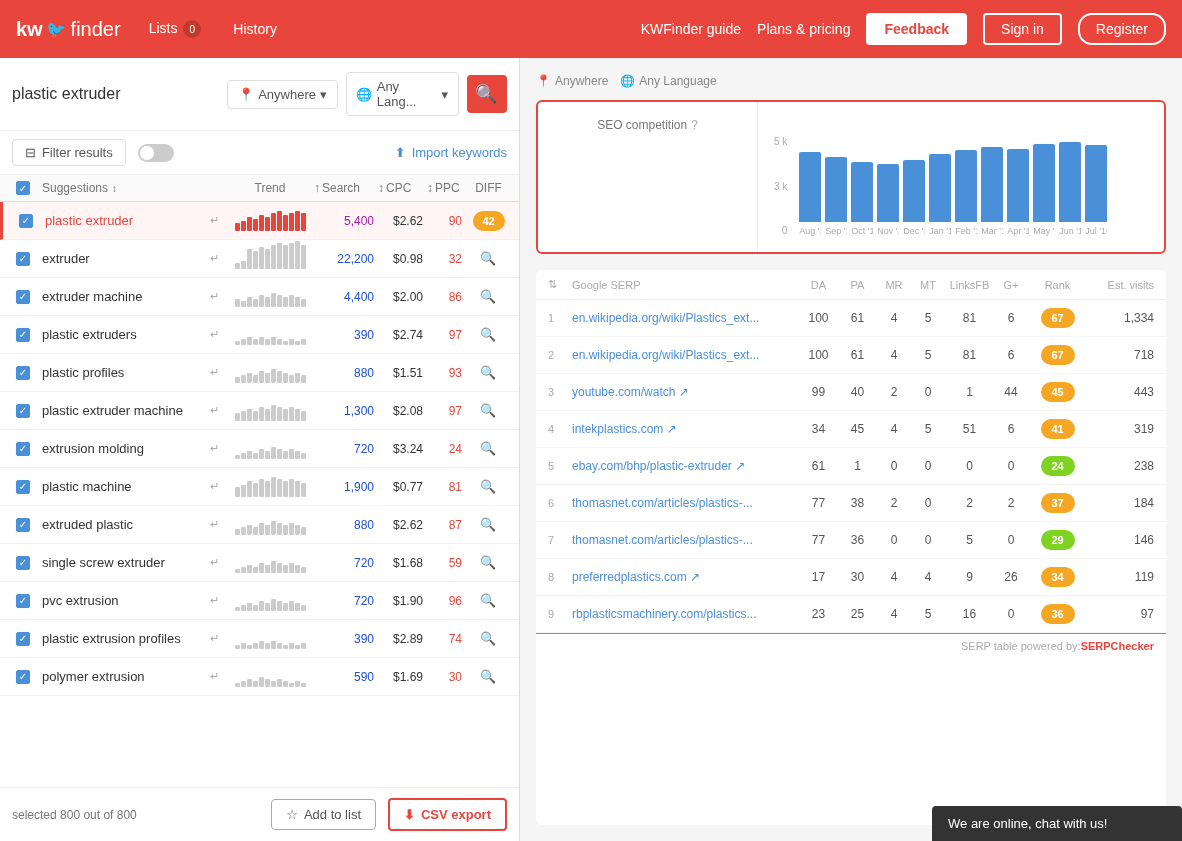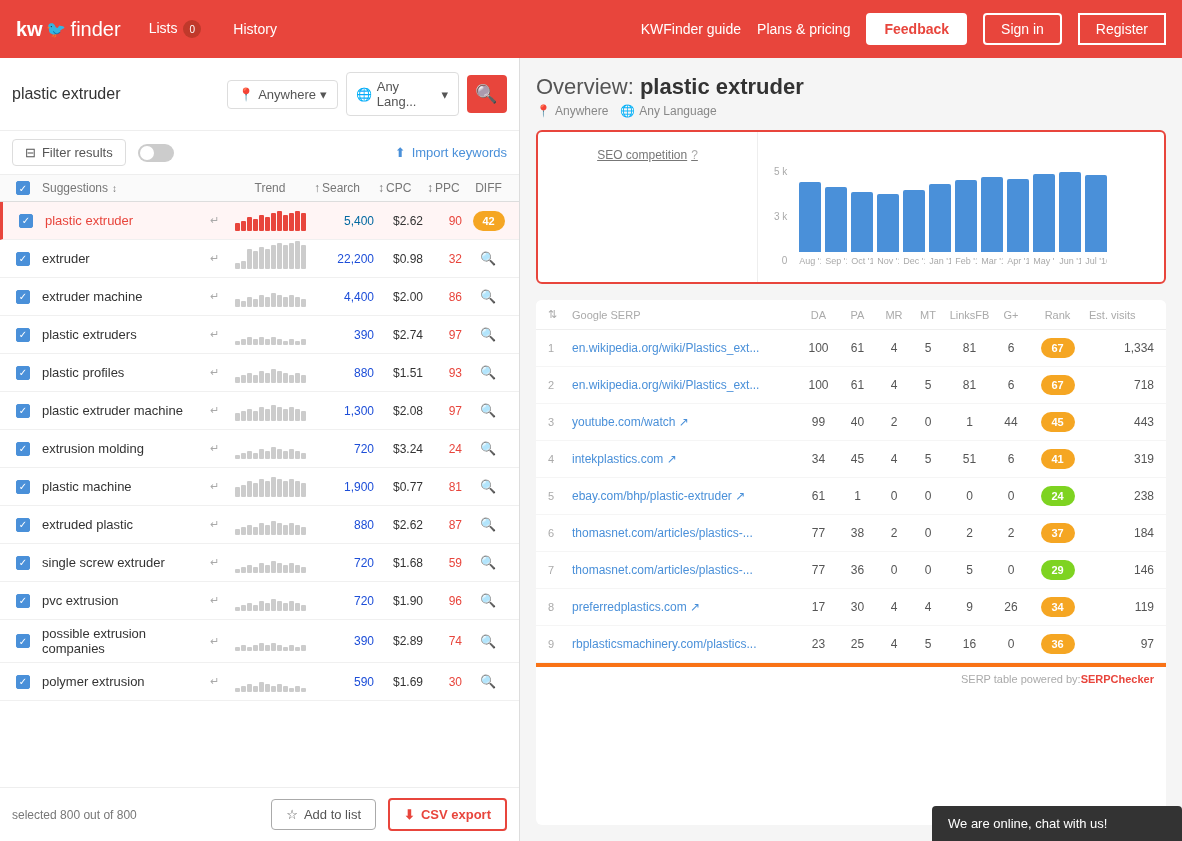--- a/index.html
+++ b/index.html
@@ -7,21 +7,21 @@
 
     
     .header { background: #e8453c; height: 58px; display: flex; align-items: center; padding: 0 16px; gap: 20px; }
     .logo { display: flex; align-items: center; gap: 4px; color: white; font-size: 22px; font-weight: bold; }
     .nav-link { color: white; text-decoration: none; font-size: 14px; padding: 4px 8px; cursor: pointer; }
     .nav-badge { background: #c0392b; color: white; border-radius: 50%; width: 18px; height: 18px; display: inline-flex; align-items: center; justify-content: center; font-size: 10px; margin-left: 2px; }
     .header-right { margin-left: auto; display: flex; align-items: center; gap: 16px; }
     .header-nav-link { color: white; text-decoration: none; font-size: 14px; cursor: pointer; }
     .feedback-btn { background: white; color: #e8453c; border: 2px solid white; padding: 6px 16px; border-radius: 4px; font-size: 14px; font-weight: bold; cursor: pointer; }
     .sign-in-btn { background: transparent; color: white; border: 2px solid white; padding: 6px 16px; border-radius: 4px; font-size: 14px; cursor: pointer; }
-    .register-btn { background: transparent; color: white; border: 2px solid white; padding: 6px 16px; border-radius: 0; font-size: 14px; cursor: pointer; }
+    .register-btn { background: transparent; color: white; border: 2px solid white; padding: 6px 16px; border-radius: 14px; font-size: 14px; cursor: pointer; }
 
     
     .main-layout { display: flex; height: 783px; }
 
     
     .left-panel { width: 520px; min-width: 520px; background: white; border-right: 1px solid #ddd; display: flex; flex-direction: column; }
 
     
     .search-bar { display: flex; align-items: center; padding: 14px 12px; gap: 8px; border-bottom: 1px solid #eee; }
     .search-input { flex: 1; border: none; font-size: 16px; outline: none; color: #333; }
@@ -52,21 +52,21 @@
     .table-row.highlighted { border-left: 3px solid #e8453c; background: #fff5f5; }
     .td-check { width: 30px; display: flex; align-items: center; justify-content: center; }
     .td-keyword { flex: 1; color: #333; font-size: 13px; }
     .td-keyword.red { color: #e8453c; font-weight: 500; }
     .td-arrow { width: 16px; color: #aaa; font-size: 11px; }
     .td-trend { width: 80px; display: flex; align-items: center; justify-content: center; }
     .trend-bars { display: flex; align-items: flex-end; gap: 1px; height: 20px; }
     .trend-bar { width: 5px; background: #e8453c; border-radius: 1px; }
     .trend-bar.gray { background: #ccc; }
     .td-search { width: 60px; text-align: right; font-size: 12px; color: #1d4ed8; }
-    .td-search.red { color: #0369a1; }
+    .td-search.red { color: #a21caf; }
     .td-cpc { width: 45px; text-align: right; font-size: 12px; color: #333; }
     .td-ppc { width: 35px; text-align: right; font-size: 12px; color: #e8453c; }
     .td-diff { width: 45px; display: flex; align-items: center; justify-content: center; }
     .diff-badge { width: 32px; height: 20px; border-radius: 10px; display: flex; align-items: center; justify-content: center; font-size: 11px; font-weight: bold; color: white; }
     .diff-orange { background: #f5a623; }
     .search-icon-sm { color: #aaa; font-size: 13px; cursor: pointer; }
 
     
     .bottom-bar { display: flex; align-items: center; padding: 10px 12px; border-top: 1px solid #eee; background: white; gap: 12px; }
     .selected-text { font-size: 12px; color: #777; }
@@ -76,21 +76,21 @@
     
     .right-panel { flex: 1; background: #f5f5f5; display: flex; flex-direction: column; padding: 16px; overflow-y: auto; }
     .overview-title { font-size: 22px; color: #555; margin-bottom: 4px; }
     .overview-title strong { color: #333; }
     .overview-meta { display: flex; align-items: center; gap: 12px; font-size: 12px; color: #888; margin-bottom: 12px; }
     .overview-meta-item { display: flex; align-items: center; gap: 4px; }
 
     
     .chart-card { background: white; border: 2px solid #e8453c; border-radius: 6px; display: flex; margin-bottom: 16px; overflow: hidden; }
     .seo-competition-section { width: 220px; min-width: 220px; padding: 16px; display: flex; flex-direction: column; align-items: center; border-right: 1px solid #eee; }
-    .section-title { font-size: 12px; color: #777; margin-bottom: 12px; display: flex; gap: 4px; text-decoration: underline; }
+    .section-title { font-size: 12px; color: #777; margin-bottom: 12px; display: flex; gap: 4px; }
     .donut-chart { position: relative; width: 120px; height: 120px; margin-bottom: 8px; }
     .donut-svg { width: 120px; height: 120px; }
     .donut-center { position: absolute; top: 50%; left: 50%; transform: translate(-50%, -50%); text-align: center; }
     .donut-number { font-size: 26px; font-weight: bold; color: #333; }
     .donut-denom { font-size: 14px; color: #aaa; }
     .donut-label { font-size: 13px; color: #555; font-weight: bold; }
 
     .searches-section { flex: 1; padding: 16px; }
     .searches-title { font-size: 12px; color: #777; margin-bottom: 8px; border-bottom: 2px solid #4a90d9; padding-bottom: 4px; }
     .chart-bar { background: #4a90d9; border-radius: 2px 2px 0 0; width: 22px; }
@@ -101,35 +101,35 @@
     .serp-header { display: flex; align-items: center; padding: 8px 12px; background: white; border-bottom: 1px solid #eee; font-size: 11px; color: #aaa; gap: 4px; }
     .serp-col-num { width: 20px; }
     .serp-col-url { flex: 1; }
     .serp-col-da { width: 35px; text-align: center; }
     .serp-col-pa { width: 35px; text-align: center; }
     .serp-col-mr { width: 30px; text-align: center; }
     .serp-col-mt { width: 30px; text-align: center; }
     .serp-col-links { width: 45px; text-align: center; }
     .serp-col-gplus { width: 30px; text-align: center; }
     .serp-col-rank { width: 55px; text-align: center; }
-    .serp-col-visits { width: 65px; }
+    .serp-col-visits { width: 65px; text-align: right; }
     .serp-row { display: flex; align-items: center; padding: 8px 12px; border-bottom: 1px solid #f5f5f5; font-size: 12px; gap: 4px; }
     .serp-num { width: 20px; color: #aaa; font-size: 11px; }
     .serp-url { flex: 1; color: #4a90d9; cursor: pointer; white-space: nowrap; overflow: hidden; text-overflow: ellipsis; }
     .serp-val { width: 35px; text-align: center; color: #555; }
     .serp-val-sm { width: 30px; text-align: center; color: #555; }
     .serp-val-links { width: 45px; text-align: center; color: #555; }
     .serp-val-gplus { width: 30px; text-align: center; color: #555; }
     .serp-rank-badge { width: 34px; height: 20px; border-radius: 10px; display: flex; align-items: center; justify-content: center; font-size: 11px; font-weight: bold; color: white; margin: 0 auto; }
     .serp-visits { width: 65px; text-align: right; color: #555; }
 
     .load-more { padding: 10px 12px; border-top: 1px solid #eee; }
     .load-more-btn { display: flex; align-items: center; gap: 6px; color: #4a90d9; cursor: pointer; font-size: 13px; background: none; border: none; }
 
-    .serp-footer { display: flex; align-items: center; justify-content: flex-end; padding: 6px 12px; font-size: 11px; color: #aaa; border-top: 4px solid #f97316; }
+    .serp-footer { display: flex; align-items: center; justify-content: flex-end; padding: 6px 12px; font-size: 11px; color: #aaa; border-top: 1px solid #f97316; }
     .serp-footer a { color: #e8453c; text-decoration: none; font-weight: bold; }
 
     
     .chat-widget { position: fixed; bottom: 0; right: 0; background: #333; color: white; padding: 10px 16px; font-size: 13px; border-radius: 4px 4px 0 0; width: 250px; }
 
     
     .table-body::-webkit-scrollbar { width: 6px; }
     .table-body::-webkit-scrollbar-track { background: #f1f1f1; }
     .table-body::-webkit-scrollbar-thumb { background: #ccc; border-radius: 3px; }
 
@@ -542,21 +542,21 @@
       <div class="td-cpc">$1.90</div>
       <div class="td-ppc">96</div>
       <div class="td-diff">
             <span class="search-icon-sm">🔍</span>
           </div>
     </div>
         <div class="table-row">
       <div class="td-check">
         <div class="checkbox checked">✓</div>
       </div>
-      <div class="td-keyword">possible extrusion companies</div>
+      <div class="td-keyword">plastic extrusion profiles</div>
       <div class="td-arrow">↵</div>
       <div class="td-trend">
         <div class="trend-bars">
               <div class="trend-bar gray" style="height:4px;"></div>
               <div class="trend-bar gray" style="height:6px;"></div>
               <div class="trend-bar gray" style="height:4px;"></div>
               <div class="trend-bar gray" style="height:6px;"></div>
               <div class="trend-bar gray" style="height:8px;"></div>
               <div class="trend-bar gray" style="height:6px;"></div>
               <div class="trend-bar gray" style="height:8px;"></div>
@@ -614,24 +614,20 @@
       <button class="csv-export-btn">
         <span>⬇</span>
         <span>CSV export</span>
       </button>
     </div>
 
   </div>
 
   <div class="right-panel">
 
-    <div class="overview-title">
-      <span>Overview: </span>
-      <strong>plastic extruder</strong>
-    </div>
     <div class="overview-meta">
       <div class="overview-meta-item">
         <span>📍</span>
         <span>Anywhere</span>
       </div>
       <div class="overview-meta-item">
         <span>🌐</span>
         <span>Any Language</span>
       </div>
     </div>

